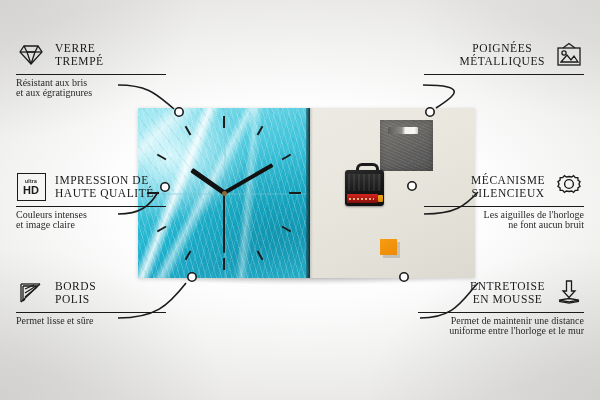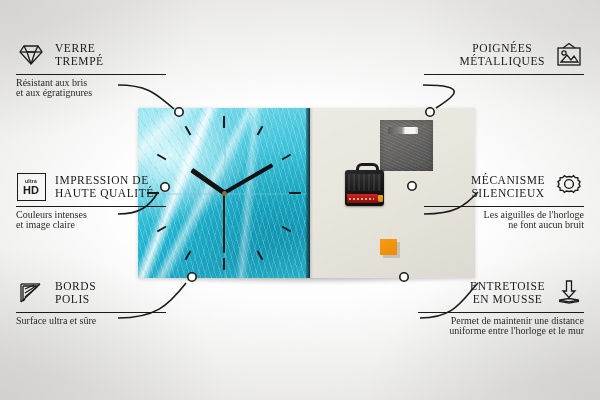--- a/index.html
+++ b/index.html
@@ -355,21 +355,21 @@
             <path d="M5 21 L24 3"></path>
             <path d="M7 20 L9 18"></path>
             <path d="M9 8 L18 4 M9 12 L20 5 M9 16 L21 6"></path>
           </g>
         </svg>
       </span>
       <span class="heading">BORDS
 POLIS</span>
     </div>
     <div class="rule"></div>
-    <div class="desc">Surface ultra et sûre</div>
+    <div class="desc">Permet lisse et sûre</div>
   </div>
 
   <div class="callout right" id="c-poignees">
     <div class="row">
       <span class="heading">POIGNÉES
 MÉTALLIQUES</span>
       <span class="ico">
         <svg width="30" height="26" viewBox="0 0 30 26">
           <g fill="none" stroke="#1b1b1b" stroke-width="1.3">
             <path d="M9 6 L15 1.5 L21 6"></path>

